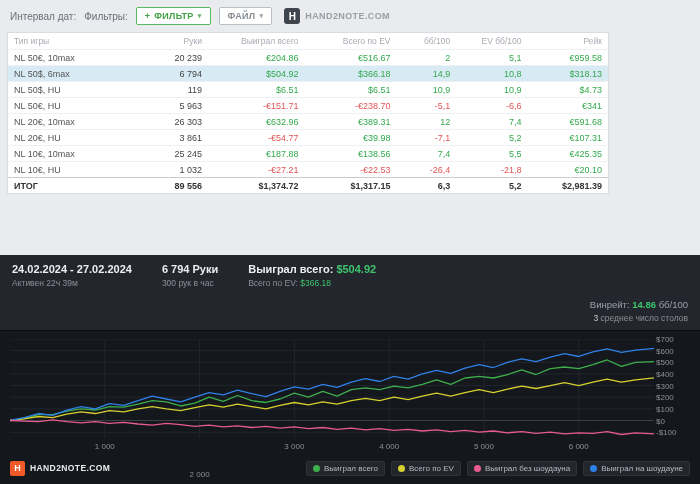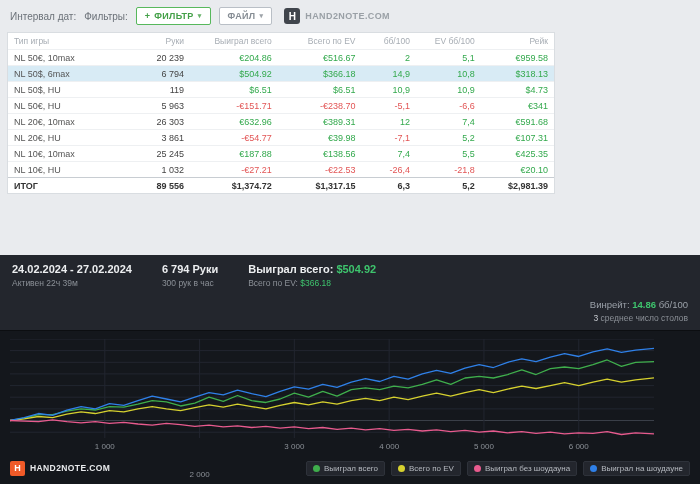--- a/index.html
+++ b/index.html
@@ -19,21 +19,21 @@
          padding:3px 8px; font-size:9px; font-weight:bold; letter-spacing:.3px; cursor:pointer;
          font-family:inherit; border:1px solid transparent; }
   .btn .caret { font-size:7px; opacity:.8; }
   .btn-green { border-color:#57b85c; color:#43a047; }
   .btn-gray  { border-color:#b9bfc6; color:#858c93;text-align:right; }
   .logo { display:flex; align-items:center; gap:5px; margin-left:4px; }
   .logo-sq { width:16px; height:16px; background:#40454c; color:#fff; font-weight:bold; font-size:10px;
              display:flex; align-items:center; justify-content:center; border-radius:3px; }
   .logo-txt { font-size:9px; font-weight:bold; color:#9aa0a6; letter-spacing:.4px; }
   
-  table.stats { border-collapse:collapse; margin:3px 16px 0 8px; background:#fff; width:546px;
+  table.stats { border-collapse:collapse; margin:3px 16px 0 8px; background:#fff; width:600px;
                 font-size:9px; box-shadow:0 0 0 1px #d9dde1; table-layout:fixed; }
   .stats col.c-game { width:112px; } .stats col.c-hands { width:62px; }
   .stats col.c-won { width:84px; } .stats col.c-ev { width:80px; }
   .stats col.c-bb { width:52px; } .stats col.c-evbb { width:62px; } .stats col.c-rake { width:70px; }
   .stats th { color:#a7adb4; font-weight:normal; text-align:right; padding:3px 6px; font-size:8.5px;
               white-space:nowrap; cursor:pointer; }
   .stats th:first-child { text-align:left; }
   .stats td { padding:2.5px 6px; text-align:right; border-top:1px solid #eef0f2; white-space:nowrap; }
   .stats td.game { text-align:left; color:#555; }
   .stats td.num  { color:#444; }
@@ -253,20 +253,31 @@
           <line y1="0" y2="150" x1="286.1" x2="286.1" stroke="#222630" stroke-width="1" vector-effect="non-scaling-stroke"></line>
           <line y1="0" y2="150" x1="381.5" x2="381.5" stroke="#222630" stroke-width="1" vector-effect="non-scaling-stroke"></line>
           <line y1="0" y2="150" x1="476.9" x2="476.9" stroke="#222630" stroke-width="1" vector-effect="non-scaling-stroke"></line>
           <line y1="0" y2="150" x1="572.3" x2="572.3" stroke="#222630" stroke-width="1" vector-effect="non-scaling-stroke"></line>
           <polyline points="0.0,123.5 14.3,120.0 28.6,114.7 42.9,114.7 57.2,109.4 71.5,105.9 85.8,107.6 100.1,102.4 114.5,103.2 128.8,98.8 143.1,93.5 157.4,95.3 171.7,101.5 186.0,97.1 200.3,88.2 214.6,94.4 228.9,85.6 243.2,93.5 257.5,96.2 271.8,90.9 286.1,82.1 300.4,88.2 314.7,79.4 329.1,86.5 343.4,76.8 357.7,74.1 372.0,76.8 386.3,71.5 400.6,74.1 414.9,68.8 429.2,61.8 443.5,68.8 457.8,59.1 472.1,56.5 486.4,59.1 500.7,53.8 515.0,46.8 529.3,53.8 543.7,45.0 558.0,42.4 572.3,45.0 586.6,38.8 600.9,31.8 615.2,41.5 629.5,35.3 648.0,34.4" fill="none" stroke="#3fae4c" stroke-width="1.3" stroke-linejoin="round" vector-effect="non-scaling-stroke"></polyline>
           <polyline points="0.0,123.5 14.3,120.9 28.6,117.4 42.9,119.1 57.2,113.8 71.5,110.3 85.8,112.9 100.1,108.5 114.5,110.3 128.8,105.9 143.1,102.4 157.4,105.9 171.7,108.5 186.0,104.1 200.3,99.7 214.6,103.2 228.9,98.8 243.2,102.4 257.5,105.9 271.8,100.6 286.1,96.2 300.4,99.7 314.7,95.3 329.1,98.8 343.4,93.5 357.7,90.0 372.0,93.5 386.3,88.2 400.6,91.8 414.9,86.5 429.2,82.1 443.5,86.5 457.8,81.2 472.1,76.8 486.4,81.2 500.7,75.9 515.0,71.5 529.3,75.0 543.7,70.6 558.0,66.2 572.3,70.6 586.6,65.3 600.9,60.9 615.2,65.3 629.5,61.8 648.0,58.9" fill="none" stroke="#d6d12f" stroke-width="1.3" stroke-linejoin="round" vector-effect="non-scaling-stroke"></polyline>
           <polyline points="0.0,123.5 14.3,119.1 28.6,112.9 42.9,115.6 57.2,107.6 71.5,102.4 85.8,105.9 100.1,97.9 114.5,100.6 128.8,93.5 143.1,86.5 157.4,90.9 171.7,95.3 186.0,88.2 200.3,81.2 214.6,84.7 228.9,77.6 243.2,82.9 257.5,87.4 271.8,79.4 286.1,72.4 300.4,75.9 314.7,68.8 329.1,73.2 343.4,65.3 357.7,60.0 372.0,64.4 386.3,56.5 400.6,60.9 414.9,52.9 429.2,47.6 443.5,52.1 457.8,44.1 472.1,38.8 486.4,43.2 500.7,35.3 515.0,30.0 529.3,34.4 543.7,27.4 558.0,22.1 572.3,26.5 586.6,19.4 600.9,15.0 615.2,20.3 629.5,16.8 648.0,14.1" fill="none" stroke="#2f80e8" stroke-width="1.3" stroke-linejoin="round" vector-effect="non-scaling-stroke"></polyline>
           <polyline points="0.0,123.5 14.3,124.4 28.6,125.3 42.9,122.6 57.2,125.3 71.5,127.1 85.8,125.3 100.1,127.9 114.5,126.2 128.8,128.8 143.1,130.6 157.4,127.9 171.7,129.7 186.0,132.4 200.3,130.6 214.6,133.2 228.9,131.5 243.2,134.1 257.5,132.4 271.8,135.0 286.1,133.2 300.4,135.9 314.7,134.1 329.1,136.8 343.4,135.0 357.7,137.6 372.0,135.9 386.3,138.5 400.6,136.8 414.9,139.4 429.2,137.6 443.5,140.3 457.8,138.5 472.1,141.2 486.4,139.4 500.7,142.1 515.0,140.3 529.3,142.9 543.7,141.2 558.0,143.8 572.3,142.1 586.6,142.9 600.9,140.3 615.2,144.7 629.5,142.1 648.0,143.8" fill="none" stroke="#e85b8e" stroke-width="1.3" stroke-linejoin="round" vector-effect="non-scaling-stroke"></polyline>
         </svg>
     </div>
+    <div class="y-labels" id="y-labels">
+        <span style="top: 0%;">$700</span>
+        <span style="top: 11.7647%;">$600</span>
+        <span style="top: 23.5294%;">$500</span>
+        <span style="top: 35.2941%;">$400</span>
+        <span style="top: 47.0588%;">$300</span>
+        <span style="top: 58.8235%;">$200</span>
+        <span style="top: 70.5882%;">$100</span>
+        <span style="top: 82.3529%;">$0</span>
+        <span style="top: 94.1176%;">-$100</span>
+      </div>
     <div class="x-labels" id="x-labels">
         <span style="left: 14.7189%;">1 000</span>
         <span style="left: 29.4377%; margin-top: 28px;">2 000</span>
         <span style="left: 44.1566%;">3 000</span>
         <span style="left: 58.8755%;">4 000</span>
         <span style="left: 73.5943%;">5 000</span>
         <span style="left: 88.3132%;">6 000</span>
       </div>
   </div>
 

